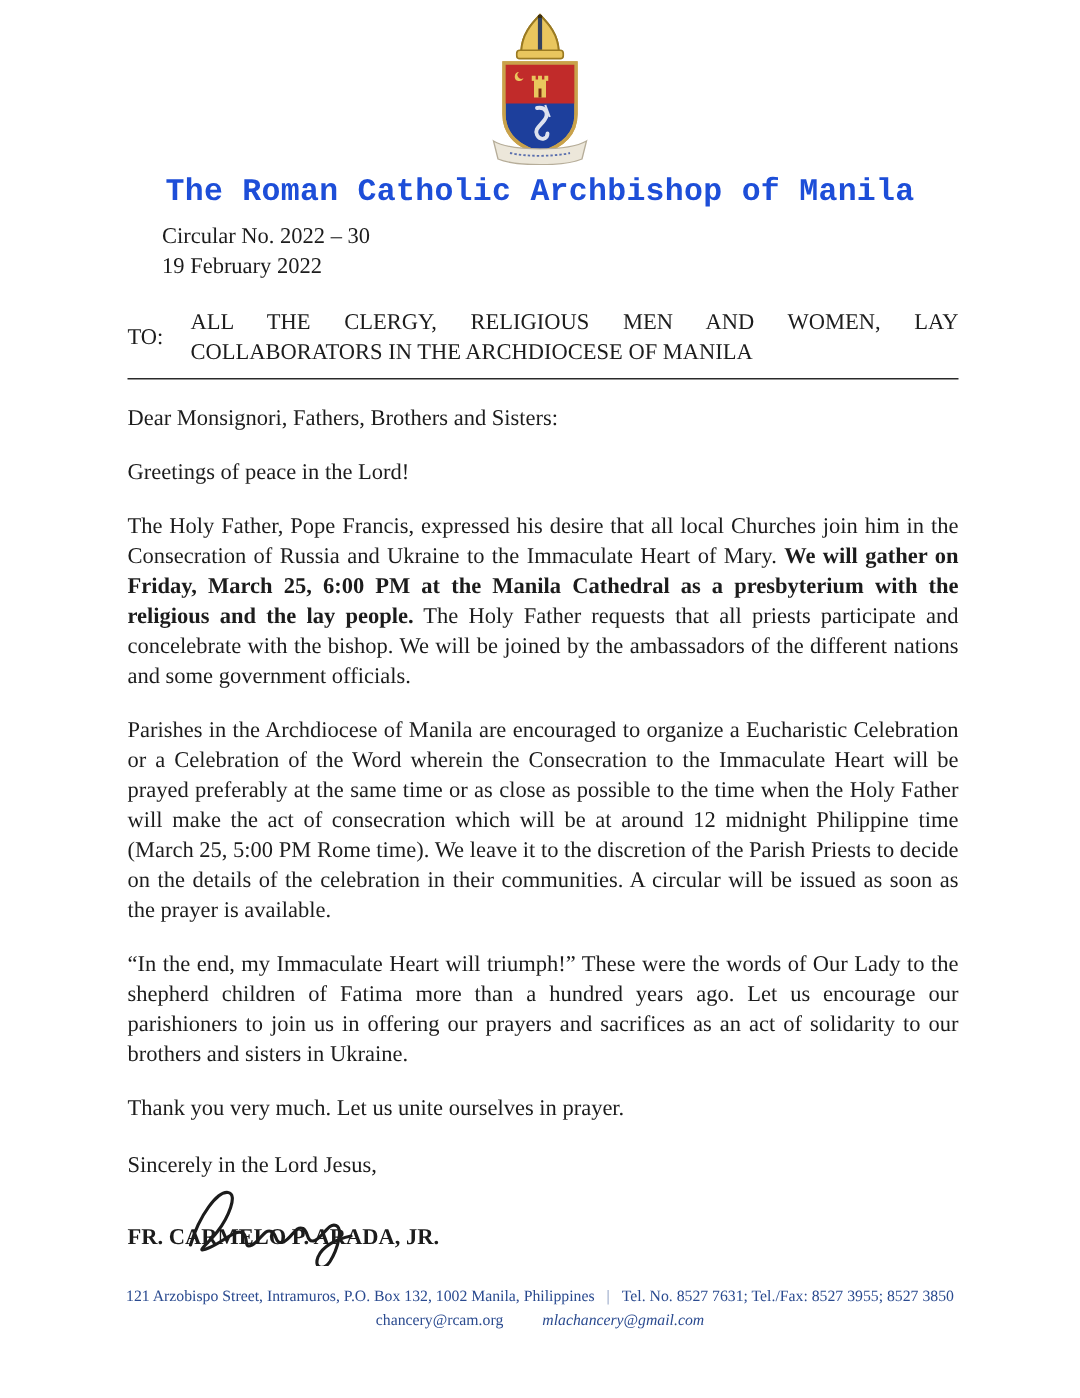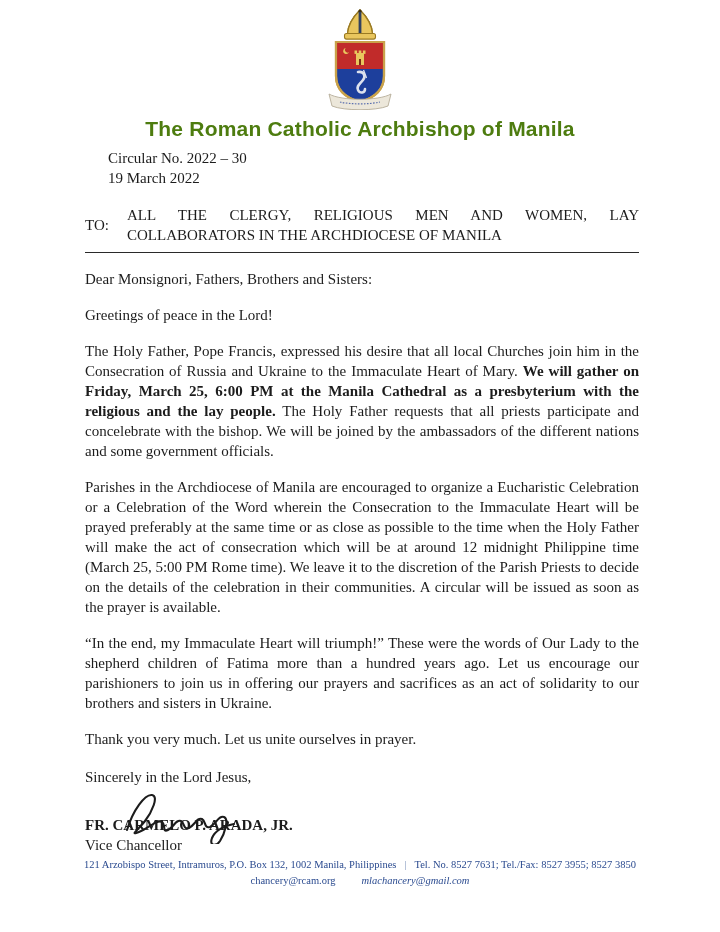--- a/index.html
+++ b/index.html
@@ -12,25 +12,25 @@
     overflow: hidden;
   }
   .page { position: relative; width: 720px; height: 932px; }
 
   
   .crest-wrap { padding-top: 8px; display: flex; justify-content: center; }
   .crest-wrap svg { display: block; }
   .letterhead-title {
     margin-top: 7px;
     text-align: center;
-    font-family: Liberation Sans, sans-serif;
+    font-family: Liberation Mono, monospace;
     font-weight: bold;
     font-size: 21px;
     letter-spacing: 0.2px;
-    color: #4d7c0f;
+    color: #1d4ed8;
   }
 
   
   .content {
     position: absolute;
     left: 85px;
     width: 554px;
     top: 148px;
     font-size: 15px;
     line-height: 20px;
@@ -115,21 +115,21 @@
         <path d="M19,94 C30,96.5 48,96.5 59,94" fill="none" stroke="#5a6fae" stroke-width="1.2" stroke-dasharray="1.6 1.4"></path>
       </g>
     </svg>
   </div>
 
   <div class="letterhead-title">The Roman Catholic Archbishop of Manila</div>
 
   <div class="content">
 
     <div class="meta-line">Circular No. 2022 – 30</div>
-    <div class="meta-line">19 March 2022</div>
+    <div class="meta-line">19 February 2022</div>
 
     <div class="addr-row">
       <div class="addr-label">TO:</div>
       <div class="addr-text">ALL THE CLERGY, RELIGIOUS MEN AND WOMEN, LAY COLLABORATORS IN THE ARCHDIOCESE OF MANILA</div>
     </div>
 
 
     <hr class="subject-rule">
 
     <p class="para no-justify">Dear Monsignori, Fathers, Brothers and Sisters:</p>
@@ -146,21 +146,20 @@
 
     <div class="sig-block">
       <svg class="sig-scribble" width="140" height="56" viewBox="0 0 140 56">
         <path d="M8,42 C14,22 26,6 33,7 C40,8 33,24 26,33 C19,42 10,48 20,44
                  C30,40 38,31 43,34 C47,37 43,45 49,42 C55,39 57,31 62,33
                  C66,35 64,42 70,40 C76,37 78,29 83,31 C87,33 85,41 91,39
                  C97,36 100,27 105,29 C110,31 106,45 101,53 C97,59 90,58 93,50
                  C96,43 105,38 115,36" fill="none" stroke="#1c1c1c" stroke-width="2.1" stroke-linecap="round"></path>
       </svg>
       <div class="sig-name">FR. CARMELO P. ARADA, JR.</div>
-      <div class="sig-title">Vice Chancellor</div>
     </div>
 
   </div>
 
   <div class="footer">
     <div><span>121 Arzobispo Street, Intramuros, P.O. Box 132, 1002 Manila, Philippines</span><span class="sep">|</span><span>Tel. No. 8527 7631; Tel./Fax: 8527 3955; 8527 3850</span></div>
     <div><span>chancery@rcam.org</span><span class="email-gap">mlachancery@gmail.com</span></div>
   </div>
 
 </div>

